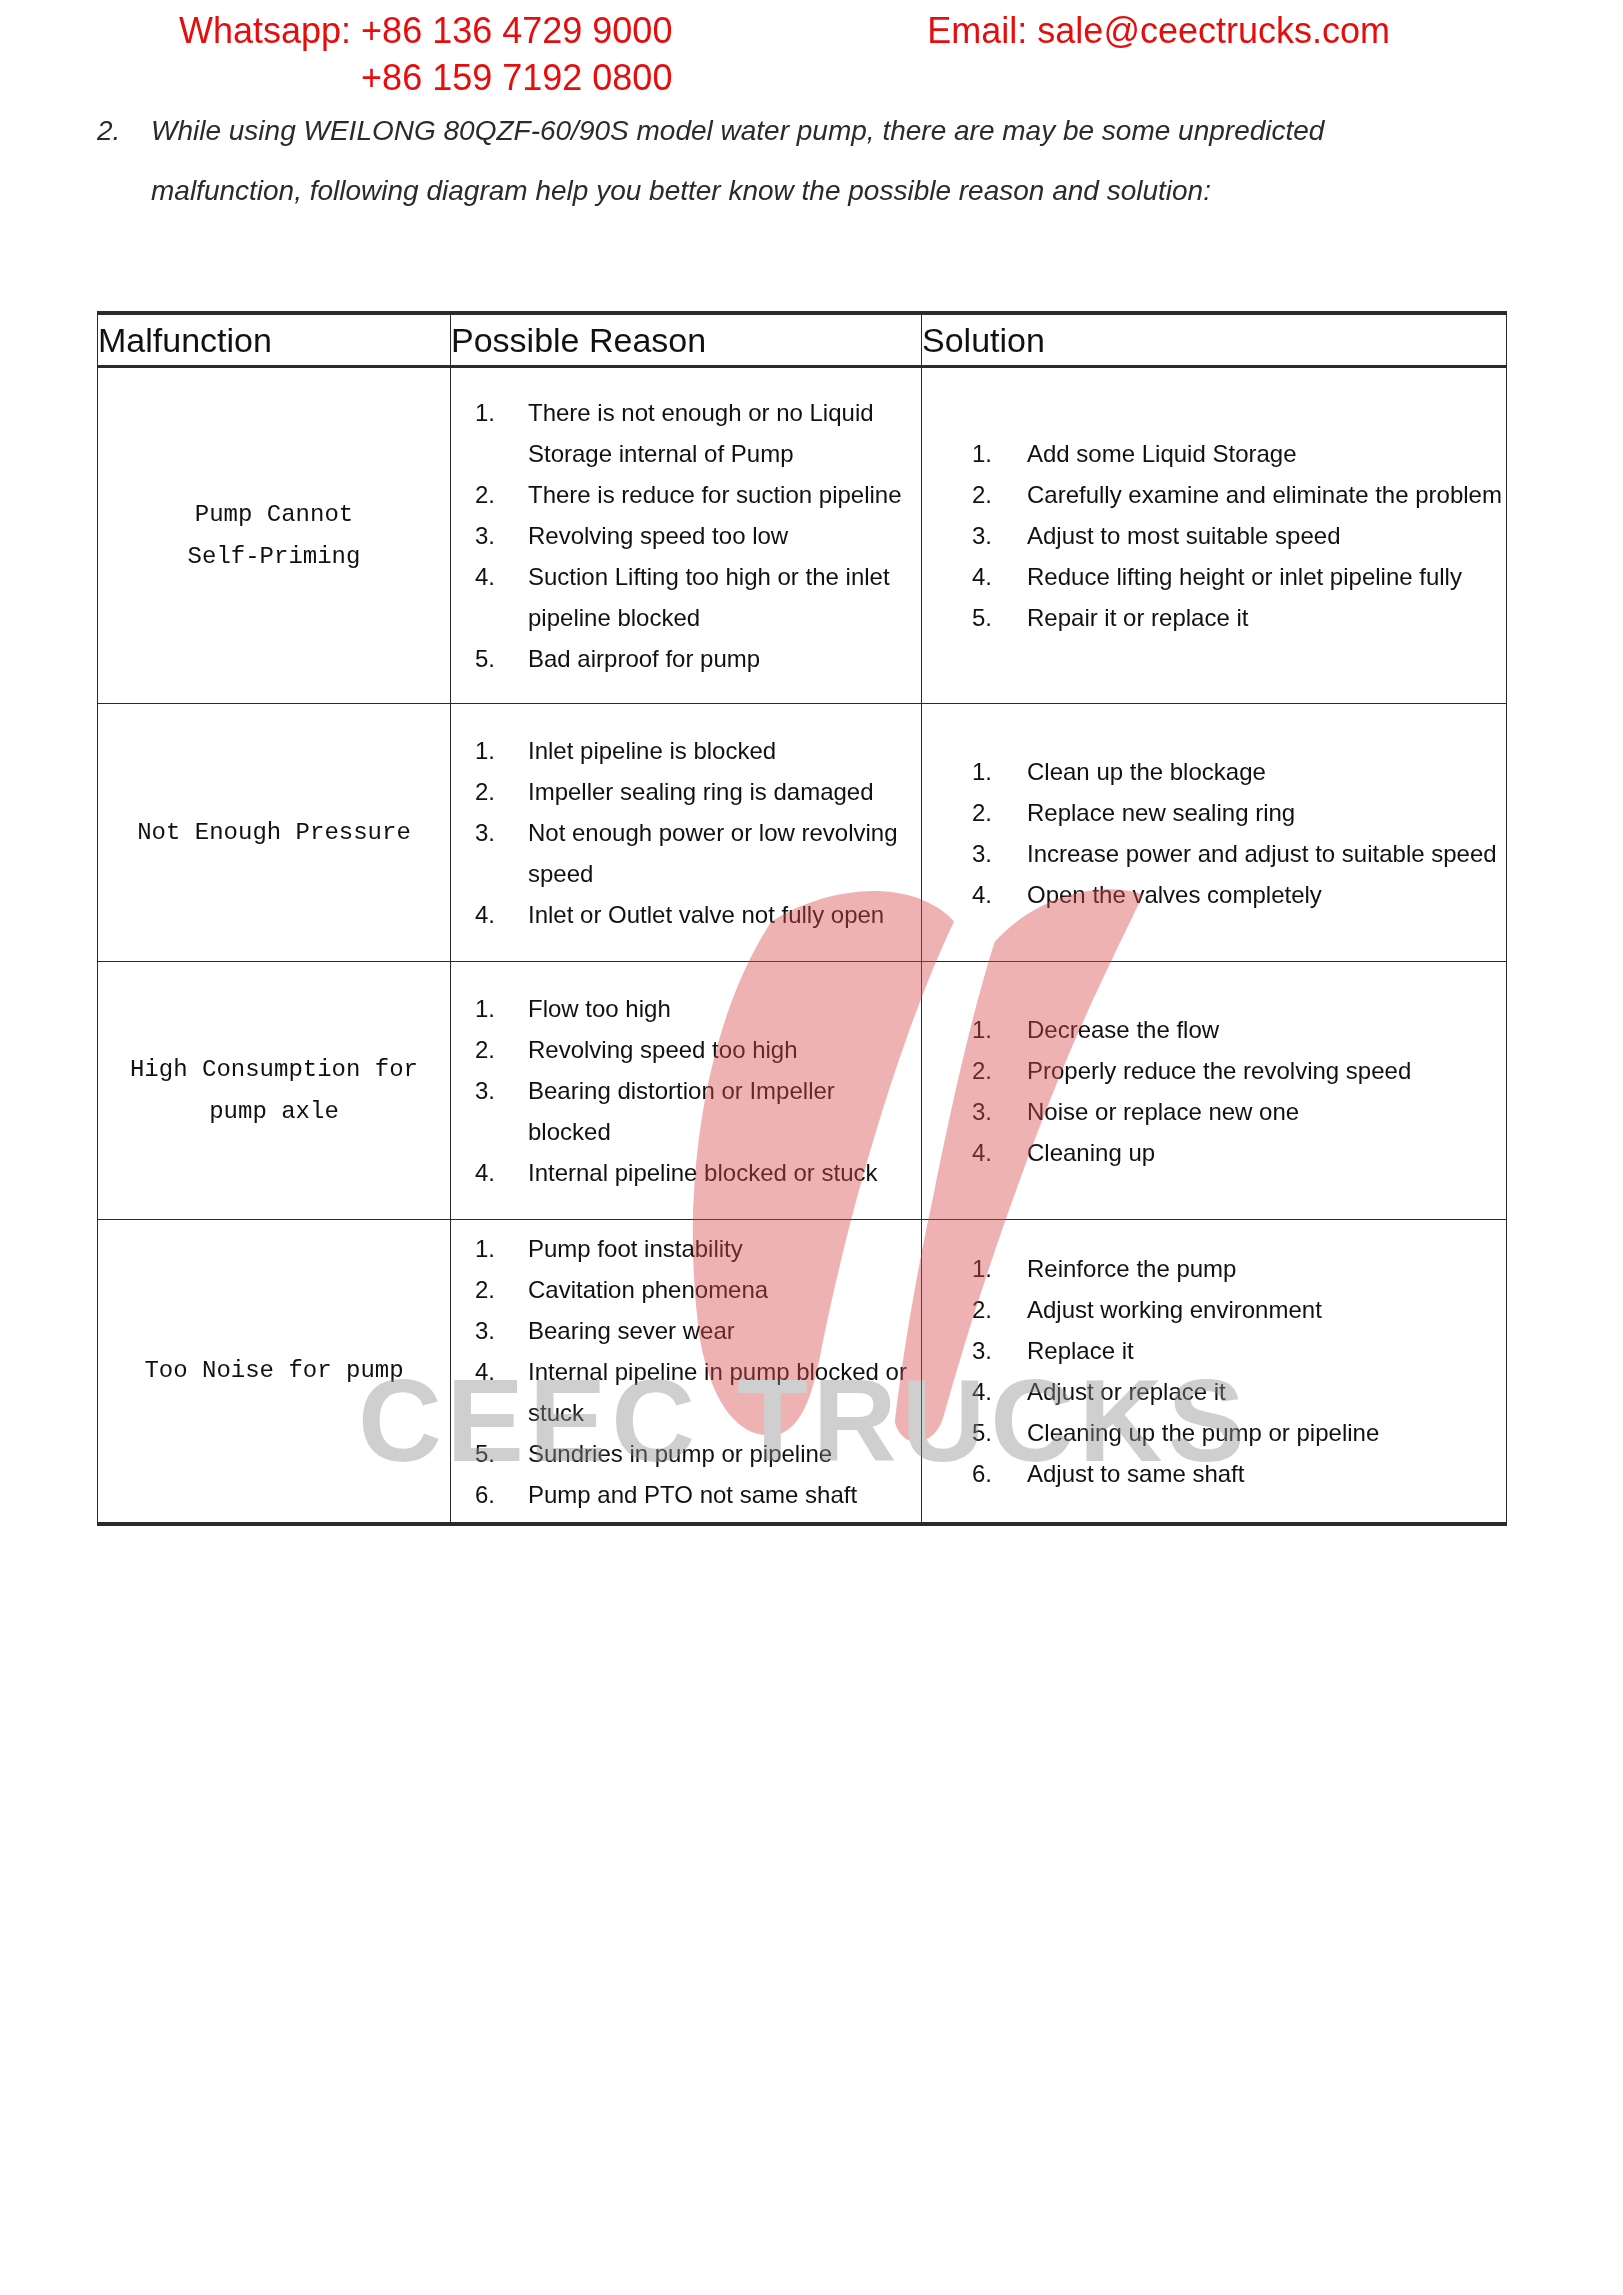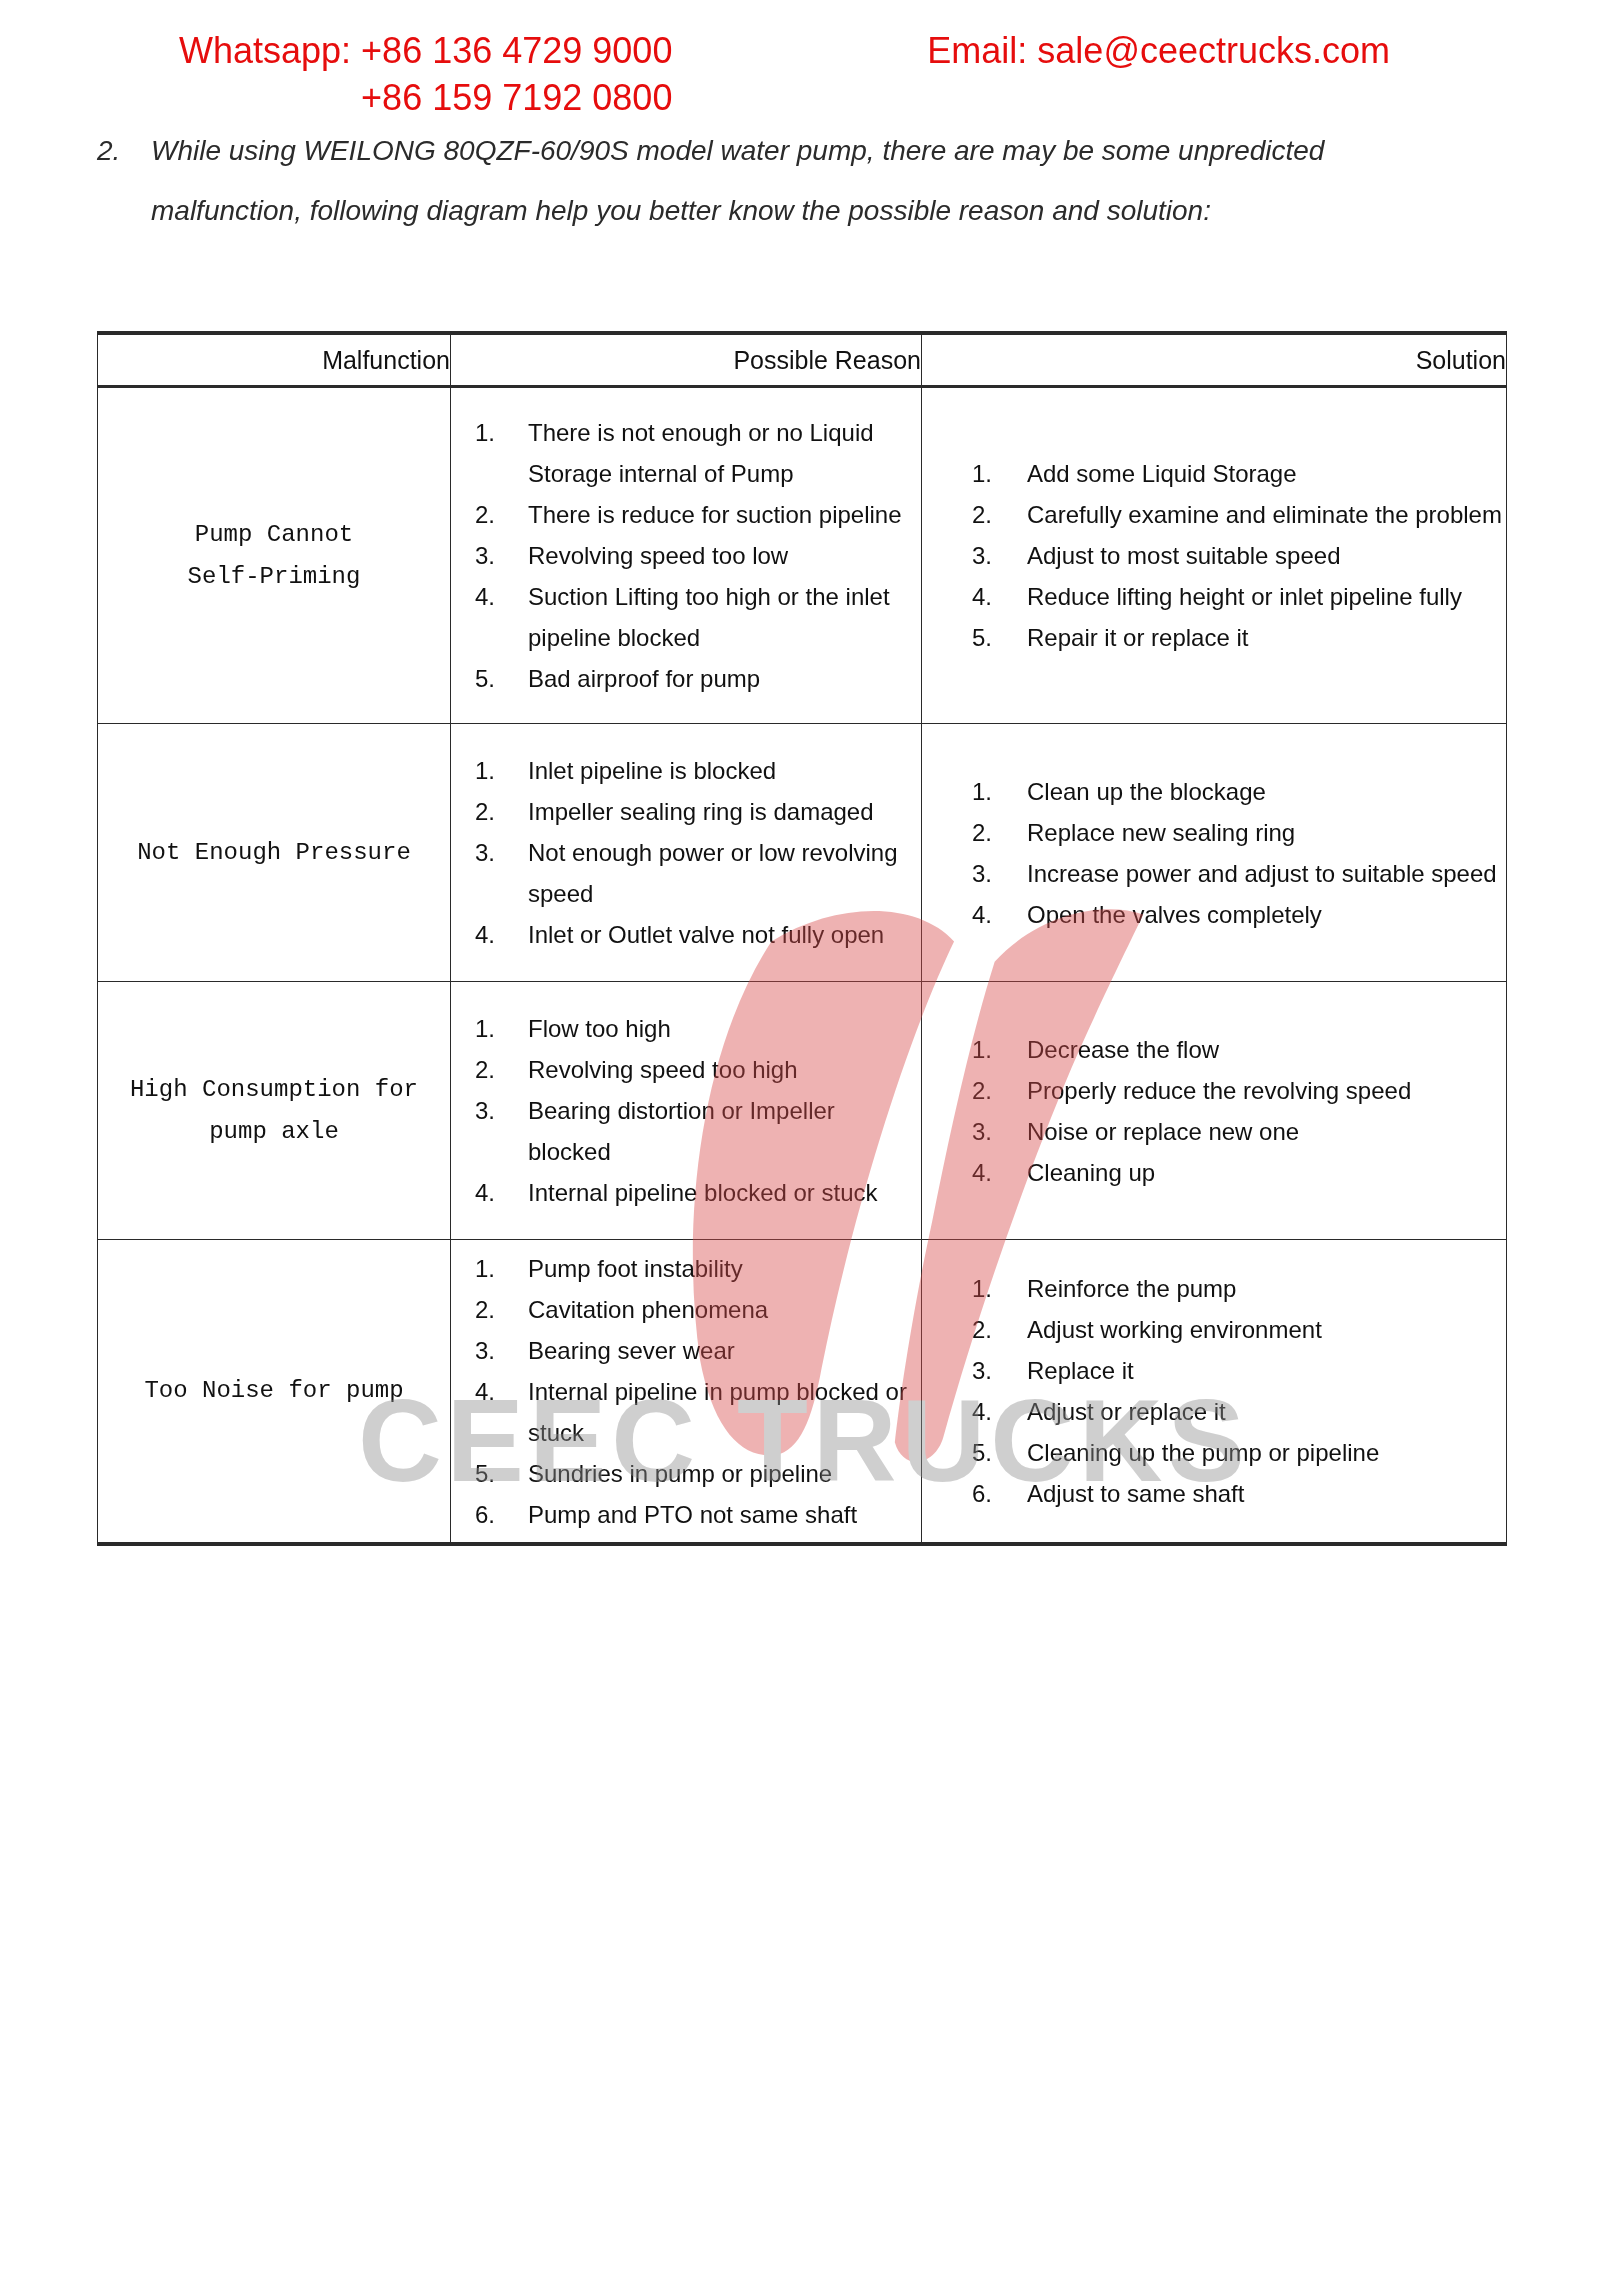--- a/index.html
+++ b/index.html
@@ -1,18 +1,18 @@
 <!DOCTYPE html>
 <html style="font-size:13px"><head>
 <meta charset="utf-8">
 <style>
   html,body{margin:0;padding:0;background:#fff;}
   .page{
     position:relative;width:1624px;height:1762px;background:#fff;overflow:hidden;
-    font-family:"Liberation Sans","DejaVu Sans",sans-serif;color:#1a1a1a;margin-top:20px;
+    font-family:"Liberation Sans","DejaVu Sans",sans-serif;color:#1a1a1a;
   }
   
   .contact-row{
     display:flex;justify-content:space-between;
     padding:6.5px 234px 0 179px;
     color:#e60d0d;font-size:36px;line-height:47px;
   }
   .contact-block{text-align:right;white-space:nowrap;}
   
   .intro{
@@ -26,21 +26,21 @@
   .tbl-wrap{margin:104px 0 0 97px;}
   table.malf{
     border-collapse:collapse;table-layout:fixed;width:1409px;
     font-size:24px;color:#111;
   }
   table.malf col.c1{width:353px;}
   table.malf col.c2{width:471px;}
   table.malf col.c3{width:585px;}
   table.malf th,table.malf td{border:1.6px solid #2a2a2a;vertical-align:middle;padding:0;}
   table.malf th{
-    height:50px;font-weight:normal;font-size:25px;text-align:right;
+    height:50px;font-weight:normal;font-size:34px;text-align:left;
     border-top-width:4px;border-bottom-width:3.2px;
   }
   table.malf tr:last-child td{border-bottom-width:4px;}
   .row-0 td{height:335px;}
   .row-1 td{height:257px;}
   .row-2 td{height:257px;}
   .row-3 td{height:302px;}
   .col-malfunction{text-align:center;line-height:42px;font-family:Liberation Mono, monospace;}
   .list{line-height:41px;}
   .col-reason .list{margin-left:24px;width:441px;}

